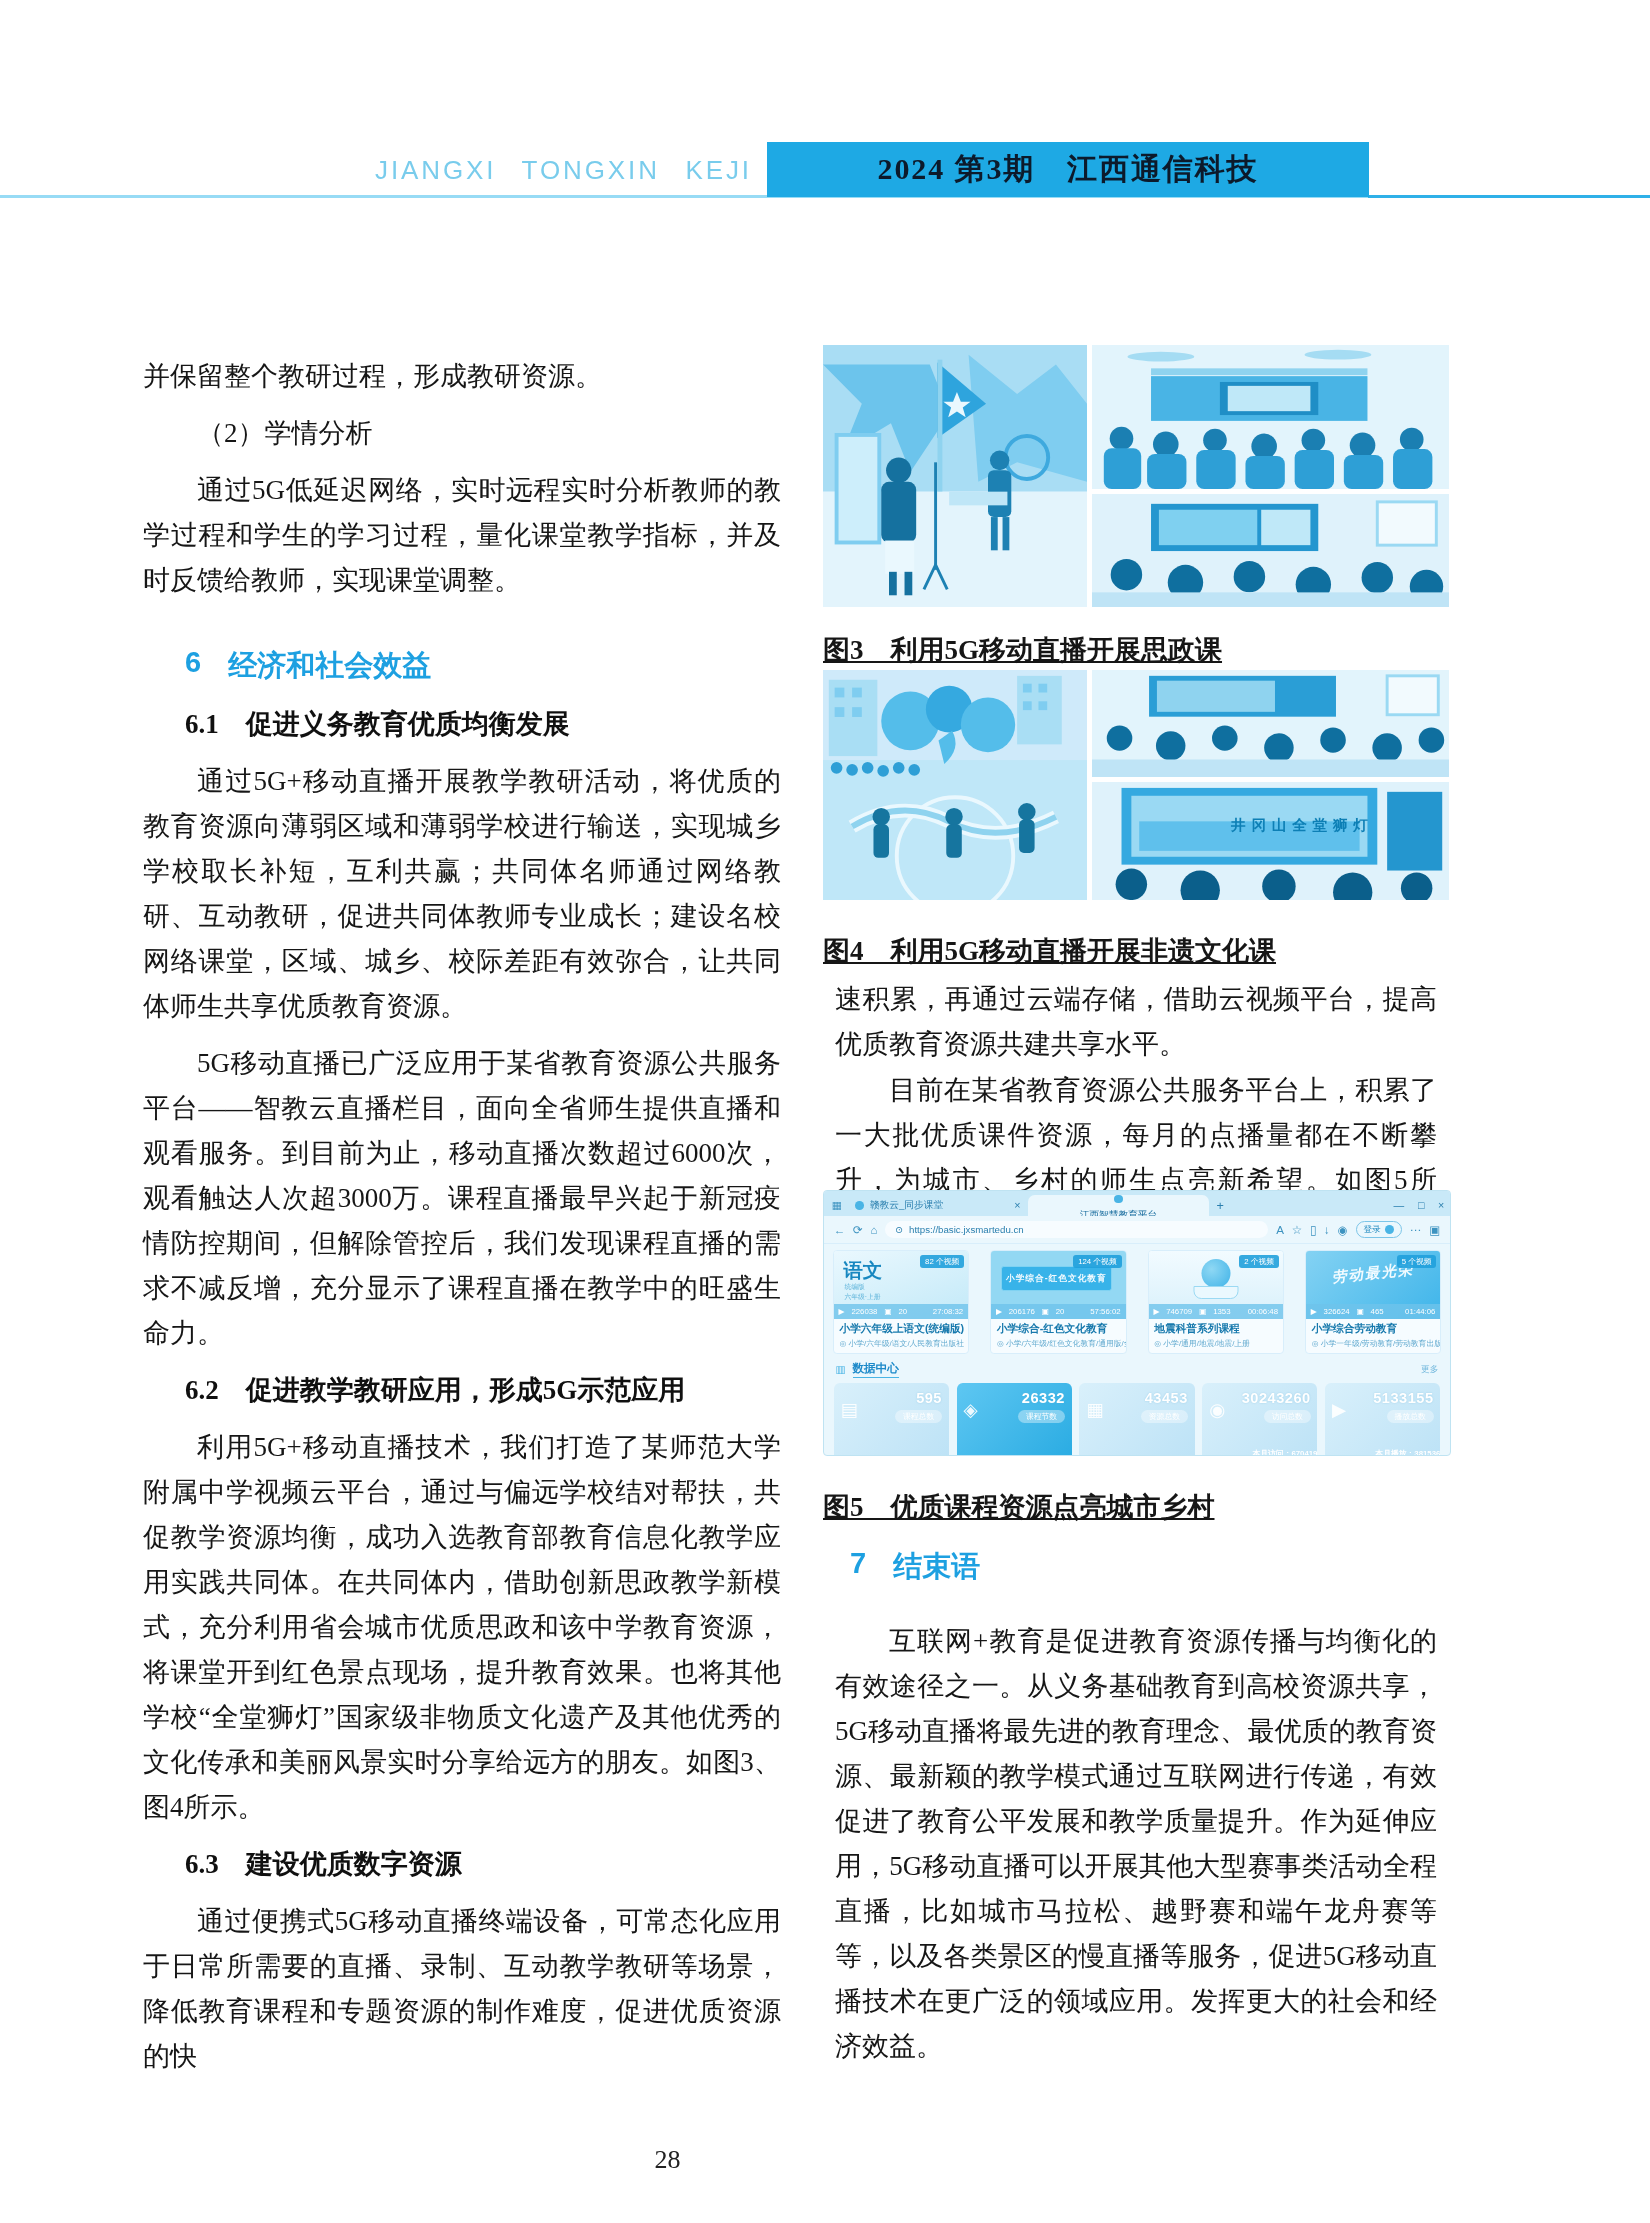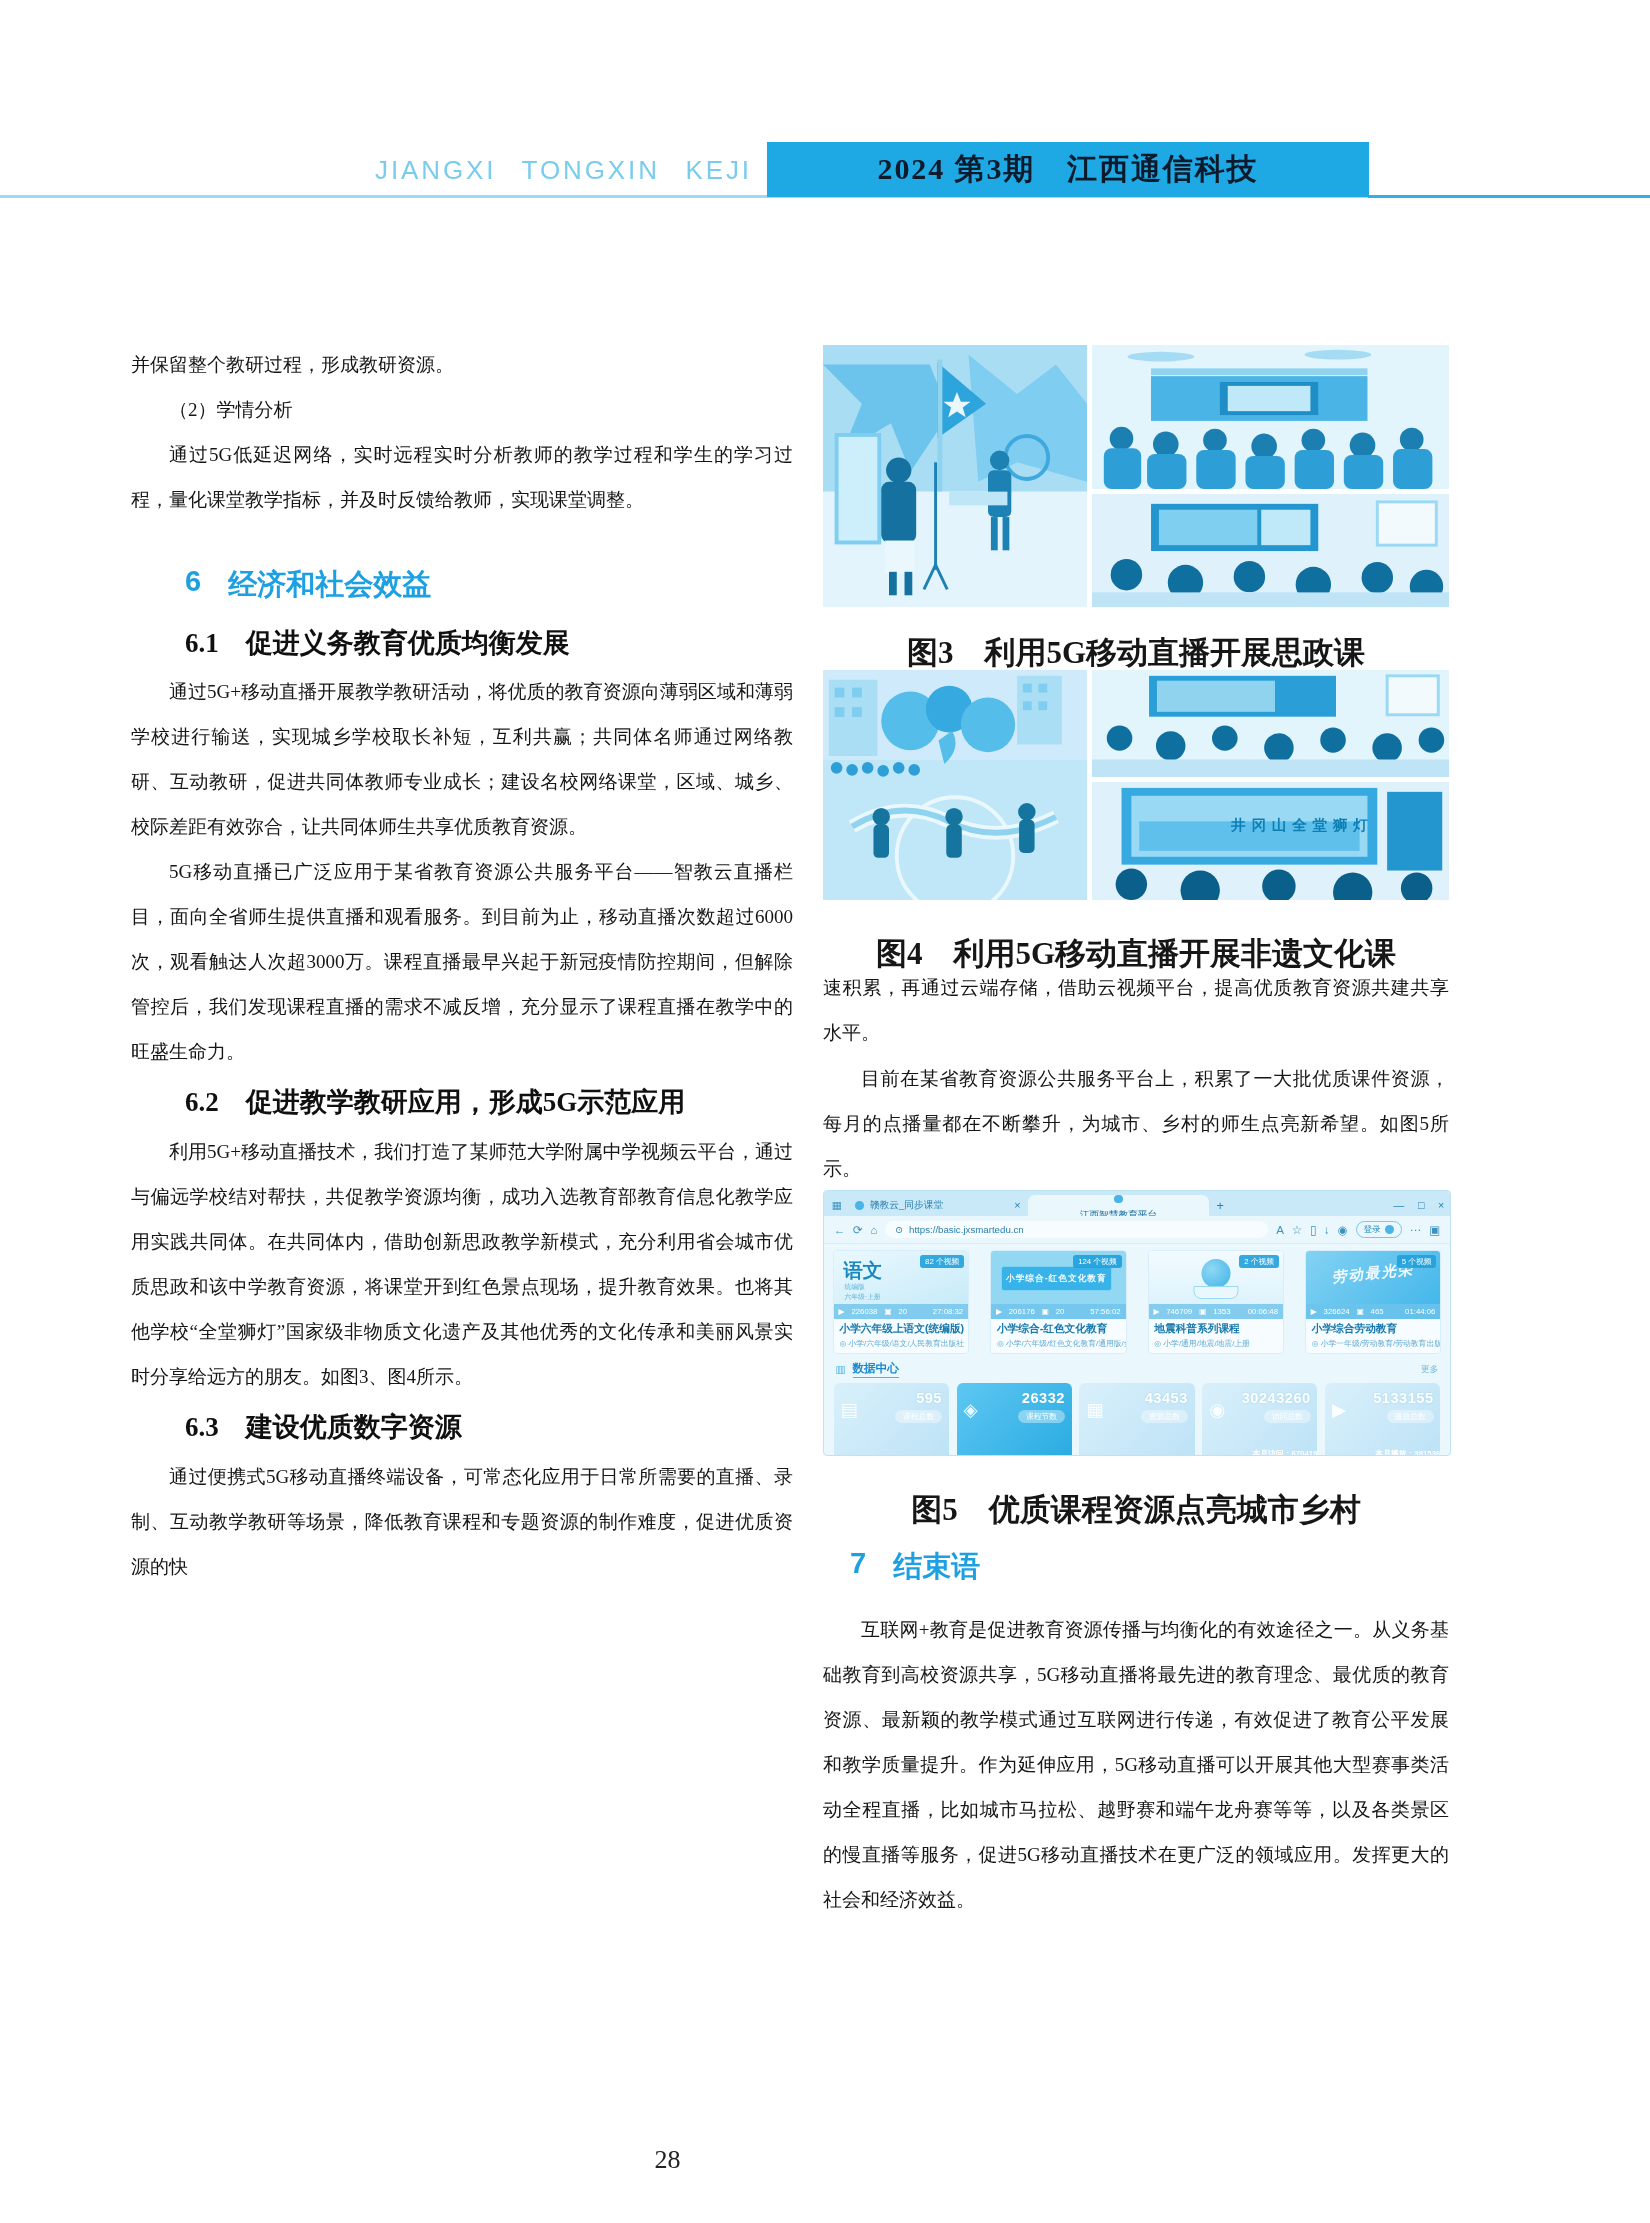--- a/index.html
+++ b/index.html
@@ -12,32 +12,32 @@
     letter-spacing:2.9px;word-spacing:15.5px;}
   .hdr-box{position:absolute;top:142px;left:767px;width:602px;height:55px;background:#1ea9e4;
     display:flex;align-items:center;justify-content:center;font-weight:bold;font-size:30px;color:#0c1a2b;
     letter-spacing:1.9px;}
   .hdr-line{position:absolute;top:195px;left:0;width:1651px;height:2.9px;background:#97dbf5;}
   .hdr-line-strong{position:absolute;top:195px;left:1368px;width:282px;height:2.9px;background:#2fb0e8;}
 
   
   .colL{position:absolute;left:131px;top:342px;width:662px;}
   .colR{position:absolute;left:823px;top:342px;width:626px;}
-  .bodytext{font-size:19px;line-height:45px;text-align:justify;margin:0;}
+  .bodytext{font-size:27px;line-height:45px;text-align:justify;margin:12px;}
   .indent{text-indent:2em;}
   .h2row{display:flex;gap:27px;margin:43px 0 15.5px 54px;
     font-family:"Liberation Sans","DejaVu Sans",sans-serif;font-weight:bold;font-size:29px;color:#1da0e1;}
   .h3row{font-weight:bold;font-size:27px;line-height:45px;margin:5.8px 0 3.9px 0;padding-left:54px;color:#101010;}
 
   
   .figgrid{display:grid;grid-template-columns:264px 1fr;gap:4.9px;}
   .figgrid .rcol{display:grid;gap:4.9px;}
   .figph{background:#d9f1fb;overflow:hidden;position:relative;}
   .figph svg{display:block;width:100%;height:100%;}
-  .figcap{font-weight:bold;font-size:31px;text-align:center;margin:13.6px 0 0 0;}
+  .figcap{font-weight:bold;font-size:27px;margin:13.6px 0 0 0;text-decoration:underline;}
   .fig-abs{position:absolute;left:0;right:0;}
   .screen-label{position:absolute;top:14%;left:50%;transform:translateX(-50%);
     font-size:14.6px;letter-spacing:5.8px;color:#0d7fb5;font-weight:bold;white-space:nowrap;
     font-family:"Liberation Sans",sans-serif;}
 
   
   .browser{width:626px;height:264px;background:#eaf7fd;border:1px solid #bfe3f2;border-radius:3.9px;
     overflow:hidden;font-family:"Liberation Sans","DejaVu Sans",sans-serif;color:#2a7fae;}
   .tabbar{height:25px;background:#c9e9f8;display:flex;align-items:flex-end;padding:0 5.8px;}
   .tabbar .sysico{font-size:10.7px;margin:0 5.8px 3.9px 1.9px;color:#3d93c0;}

